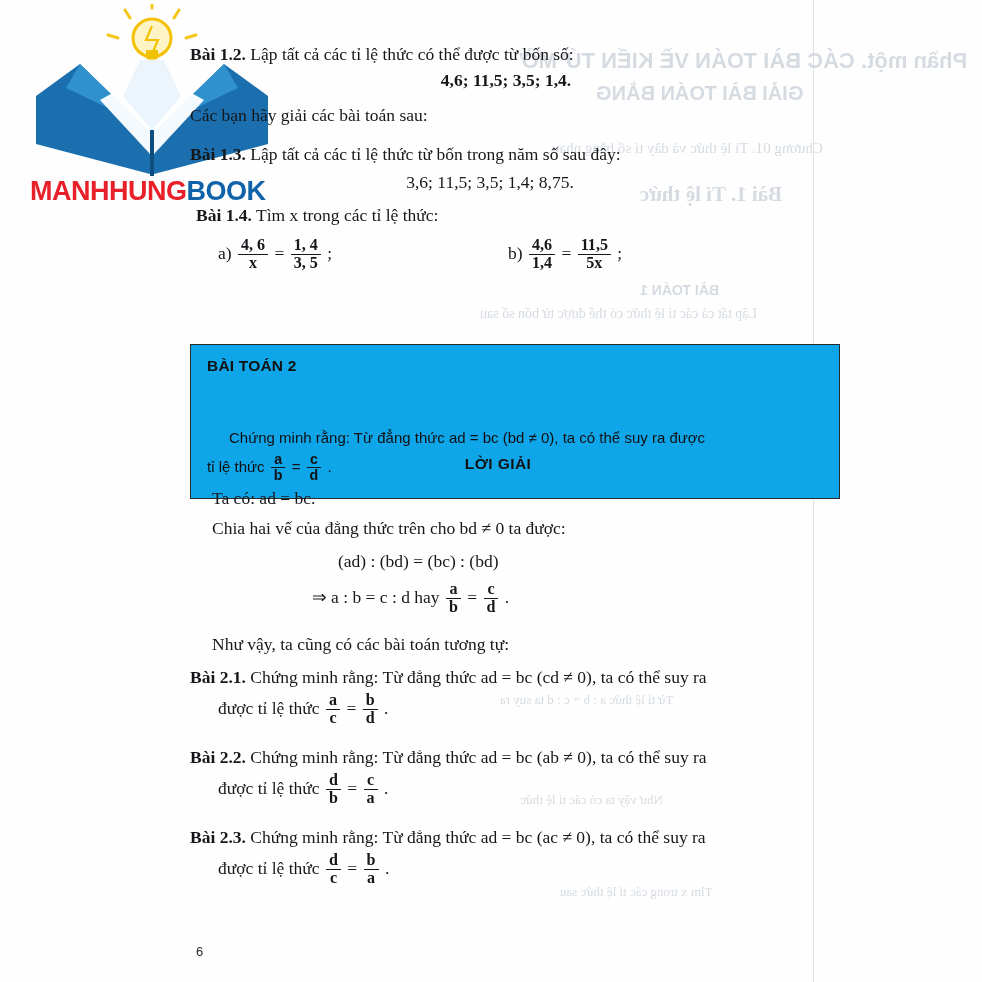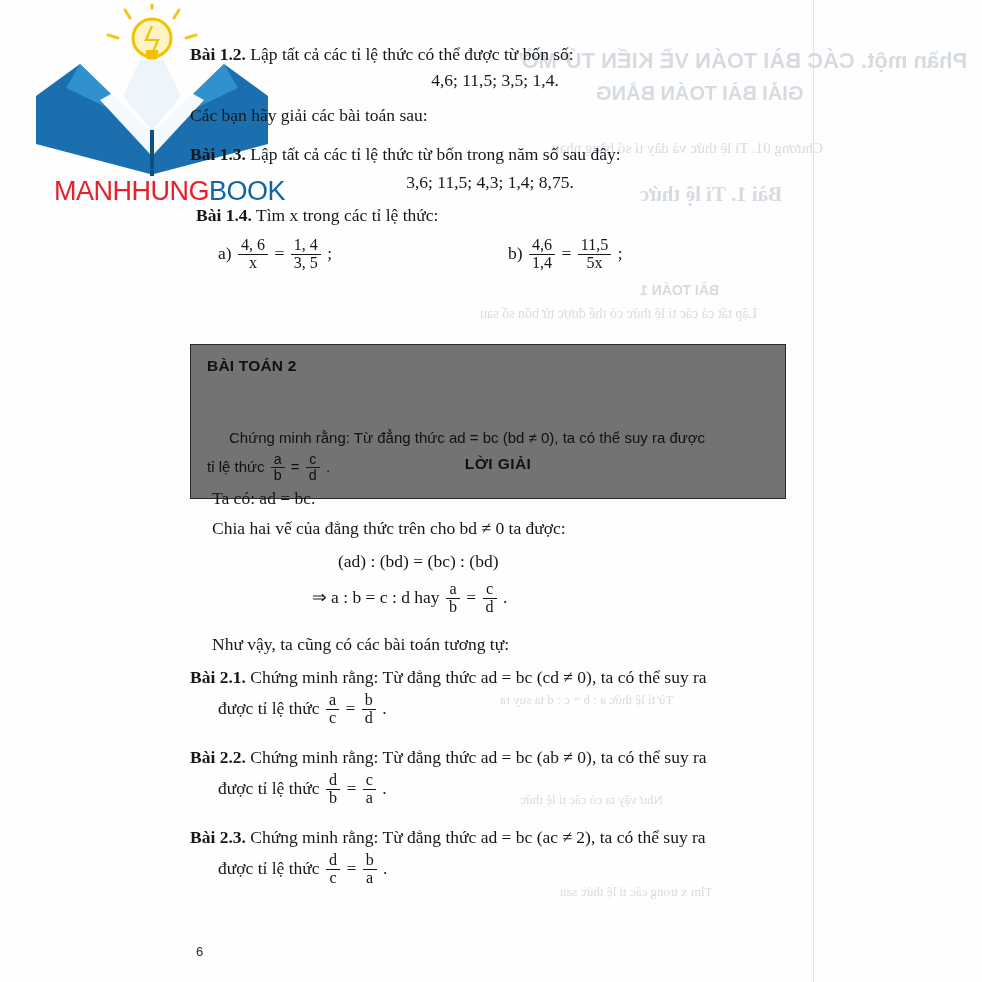--- a/index.html
+++ b/index.html
@@ -38,25 +38,24 @@
     left: 22px;
     top: 4px;
     width: 270px;
     height: 210px;
   }
   .logo-text {
     position: absolute;
     left: 8px;
     top: 172px;
     font-family: "Liberation Sans", sans-serif;
-    font-weight: normal;
+    font-weight: bold;
     font-size: 27px;
     letter-spacing: -0.5px;
     white-space: nowrap;
-    margin-left: 24px;
   }
   .logo-text .red { color: #e8202a; }
   .logo-text .blue { color: #1063a8; }
 
   
   .content {
     position: absolute;
     left: 0; top: 0;
     width: 982px; height: 982px;
   }
@@ -73,38 +72,39 @@
   
   .frac {
     display: inline-block;
     vertical-align: middle;
     text-align: center;
     font-size: 0.92em;
     line-height: 1.05;
     margin: 0 2px;
     position: relative;
     top: -1px;
+    font-weight: bold;
   }
   .frac .num { display: block; padding: 0 3px; }
   .frac .den {
     display: block;
     padding: 0 3px;
     border-top: 1.2px solid #15171a;
   }
 
   
   .boxed {
     position: absolute;
     left: 190px;
     top: 344px;
-    width: 596px;
+    width: 650px;
     border: 1.3px solid #2a2a2a;
     box-sizing: border-box;
     padding: 12px 32px 14px 16px;
-    background: #737373;
+    background: #0ea5e9;
   }
   .box-title {
     font-family: "Liberation Sans", sans-serif;
     font-weight: bold;
     font-size: 15.5px;
     letter-spacing: 0.2px;
     margin-bottom: 9px;
     color: #111;
   }
   .box-body {
@@ -208,34 +208,34 @@
       <span class="red">MANHHUNG</span><span class="blue">BOOK</span>
     </div>
   </div>
 
   <div class="content">
 
     <div class="blk" style="left:190px; top:42px; width:600px;">
       <span class="b">Bài 1.2.</span>
       <span>Lập tất cả các tỉ lệ thức có thể được từ bốn số:</span>
     </div>
-    <div class="blk center" style="left:195px; top:68px; width:600px;">
+    <div class="blk center" style="left:206px; top:68px; width:600px;font-weight:bold;">
       <span>4,6; 11,5; 3,5; 1,4.</span>
     </div>
 
     <div class="blk" style="left:190px; top:103px; width:600px;">
       <span>Các bạn hãy giải các bài toán sau:</span>
     </div>
 
     <div class="blk" style="left:190px; top:142px; width:600px;">
       <span class="b">Bài 1.3.</span>
       <span>Lập tất cả các tỉ lệ thức từ bốn trong năm số sau đây:</span>
     </div>
     <div class="blk center" style="left:190px; top:170px; width:600px;">
-      <span>3,6; 11,5; 4,3; 1,4; 8,75.</span>
+      <span>3,6; 11,5; 3,5; 1,4; 8,75.</span>
     </div>
 
     <div class="blk" style="left:196px; top:203px; width:600px;">
       <span class="b">Bài 1.4.</span>
       <span>Tìm x trong các tỉ lệ thức:</span>
     </div>
 
     <div class="blk" style="left:218px; top:238px;">
       <span>a)</span>
       <span class="frac">
@@ -344,21 +344,21 @@
         <span class="frac">
           <span class="num">c</span>
           <span class="den">a</span>
         </span>
         <span>.</span>
       </span>
     </div>
 
     <div class="blk" style="left:190px; top:825px; width:620px;">
       <span class="b">Bài 2.3.</span>
-      <span>Chứng minh rằng: Từ đẳng thức ad = bc (ac ≠ 2), ta có thể suy ra</span>
+      <span>Chứng minh rằng: Từ đẳng thức ad = bc (ac ≠ 0), ta có thể suy ra</span>
       <span class="sub-line">
         <span>được tỉ lệ thức</span>
         <span class="frac">
           <span class="num">d</span>
           <span class="den">c</span>
         </span>
         <span>=</span>
         <span class="frac">
           <span class="num">b</span>
           <span class="den">a</span>

